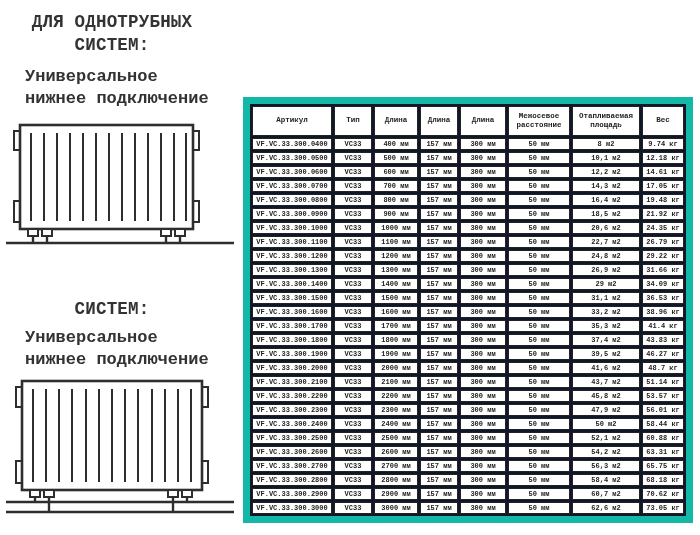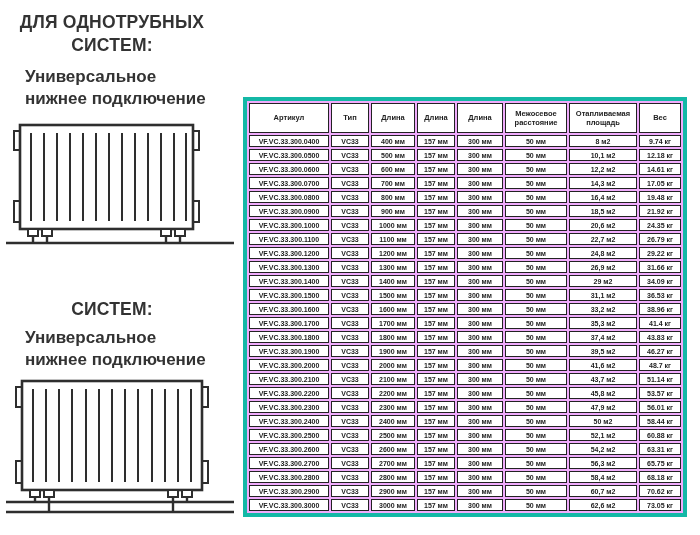--- a/index.html
+++ b/index.html
@@ -1,18 +1,18 @@
 <!DOCTYPE html>
 <html><head>
 <meta charset="utf-8">
 <style>
   html,body{margin:0;padding:0;background:#fff;}
   .page{
     position:relative;width:700px;height:535px;background:#ffffff;overflow:hidden;
-    font-family:Liberation Sans, sans-serif;color:#2e2e2e;
+    font-family:Liberation Mono, monospace;color:#2e2e2e;
   }
   
   .section-title{
     position:absolute;left:8px;width:208px;text-align:center;
     font-size:17.5px;font-weight:800;line-height:1.32;letter-spacing:.2px;color:#333;
   }
   .section-title.t1{top:11px;}
   .section-title.t2{top:275px;}
   .section-sub{
     position:absolute;left:17px;width:215px;text-align:left;
@@ -22,21 +22,21 @@
   .section-sub.s2{top:327px;}
   .diagram{position:absolute;left:4px;}
   .diagram.d1{top:119px;}
   .diagram.d2{top:373px;}
   .diagram svg{display:block;}
   .diagram line,.diagram rect{stroke:#2e2e2e;fill:#fff;}
   
   .table-wrap{position:absolute;left:243px;top:97px;}
   table.spec{
     border-collapse:separate;border-spacing:2px;
-    border:4px solid #14b8a6;background:#f0abfc;table-layout:fixed;
+    border:7px solid #14b8a6;background:#0f172a;table-layout:fixed;
   }
   table.spec th,table.spec td{
     border:1.5px solid #222;text-align:center;vertical-align:middle;
     box-sizing:border-box;overflow:hidden;white-space:nowrap;background:#fff;color:#222;
   }
   table.spec th{
     font-size:7.5px;font-weight:700;line-height:1.25;height:30px;
     padding:1px 1px;white-space:normal;
   }
   table.spec td{

